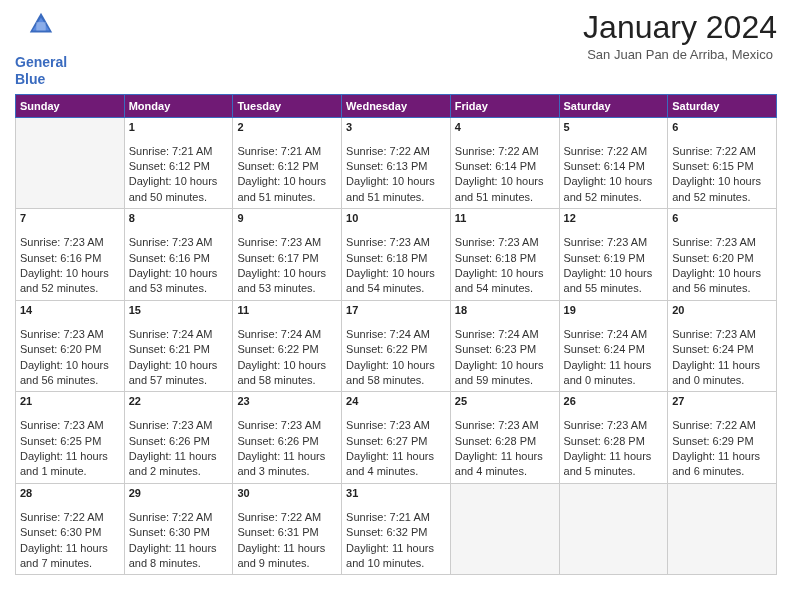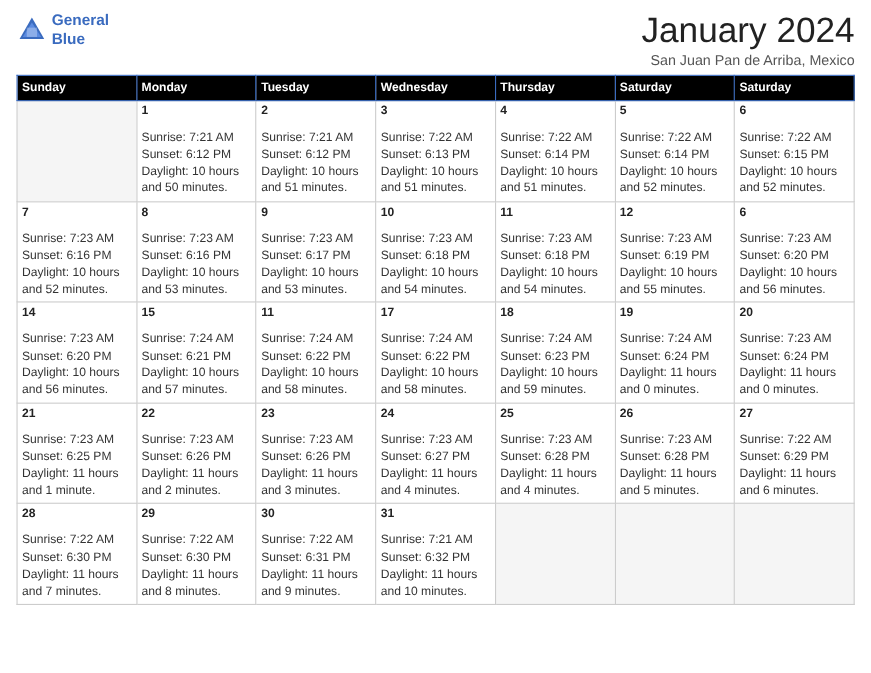--- a/index.html
+++ b/index.html
@@ -17,21 +17,22 @@
     }
     .header {
       display: flex;
       align-items: flex-start;
       justify-content: space-between;
       margin-bottom: 6px;
     }
     .logo {
       display: flex;
       align-items: center;
-      gap: 4px;
+      gap: 16px;
+      flex-direction: column;
     }
     .logo-text {
       font-size: 14px;
       font-weight: bold;
       line-height: 1.2;
       color: #333;
     }
     .logo-text .blue { color: #3a6bbf; }
     .logo-icon {
       width: 28px;
@@ -43,29 +44,30 @@
     .month-title {
       font-size: 32px;
       font-weight: 400;
       color: #222;
       line-height: 1.1;
     }
     .location {
       font-size: 13px;
       color: #555;
       margin-top: 2px;
+      text-align: center;
     }
     .calendar {
       width: 100%;
       border-collapse: collapse;
       table-layout: fixed;
       font-size: 10px;
     }
     .calendar thead tr th {
-      background: #000000;
+      background: #701a75;
       color: #fff;
       padding: 5px 4px;
       font-size: 11px;
       font-weight: bold;
       border: 1px solid #3a6bbf;
       text-align: left;
     }
     .calendar tbody tr td {
       border: 1px solid #ccc;
       vertical-align: top;
@@ -115,21 +117,21 @@
     </div>
   </div>
 
   <table class="calendar">
     <thead>
       <tr>
       <th>Sunday</th>
           <th>Monday</th>
           <th>Tuesday</th>
           <th>Wednesday</th>
-          <th>Thursday</th>
+          <th>Friday</th>
           <th>Saturday</th>
           <th>Saturday</th>
         </tr>
     </thead>
     <tbody id="calendar-body">
     <tr>
           <td class="empty"></td>
           <td>
             <span class="day-num">1</span>
             <div class="day-info" style="white-space: pre-line;">Sunrise: 7:21 AM

